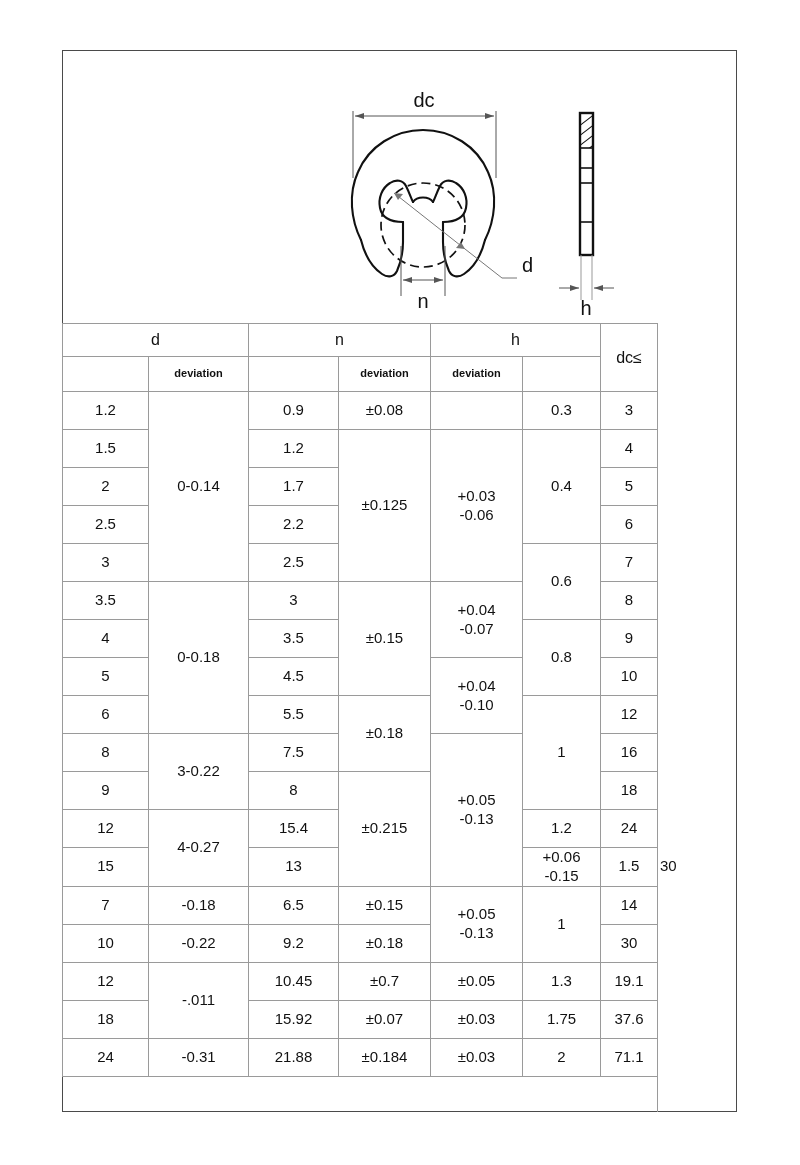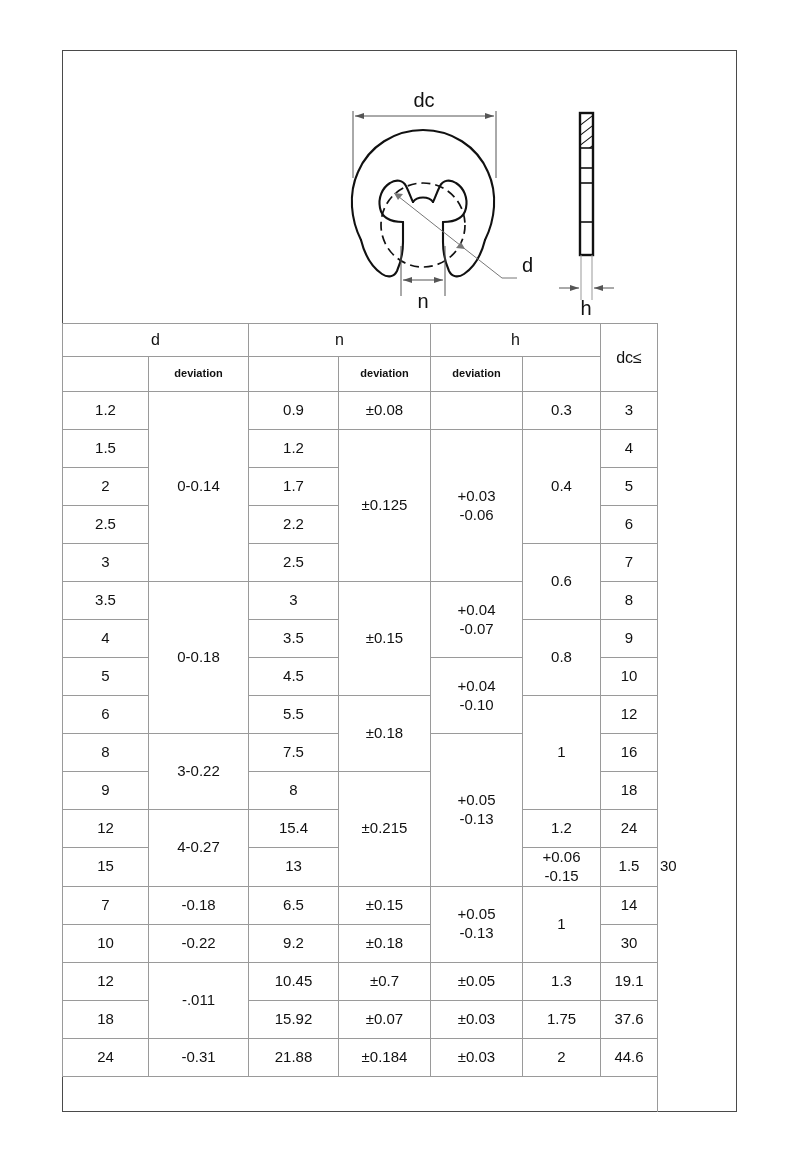--- a/index.html
+++ b/index.html
@@ -352,20 +352,20 @@
             <td>1.75</td>
             <td>37.6</td>
           </tr>
           <tr>
             <td>24</td>
             <td>-0.31</td>
             <td>21.88</td>
             <td class="pm">±0.184</td>
             <td class="pm">±0.03</td>
             <td>2</td>
-            <td>44.6</td>
+            <td>71.1</td>
           </tr>
         </tbody>
     </table>
   </div>
 
   <div id="right-blank"></div>
 </div>
 
 </body></html>

